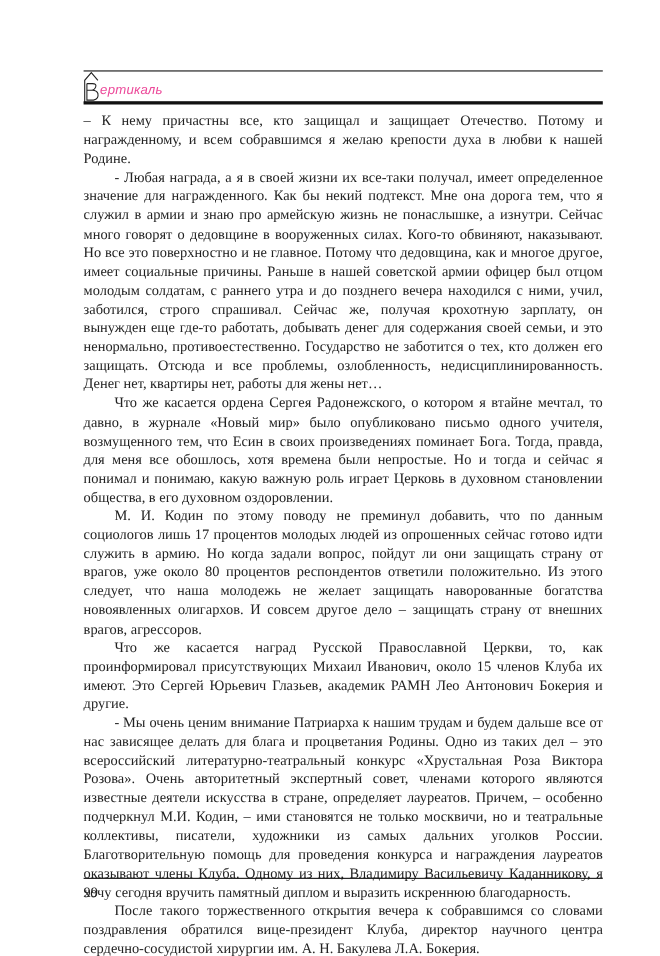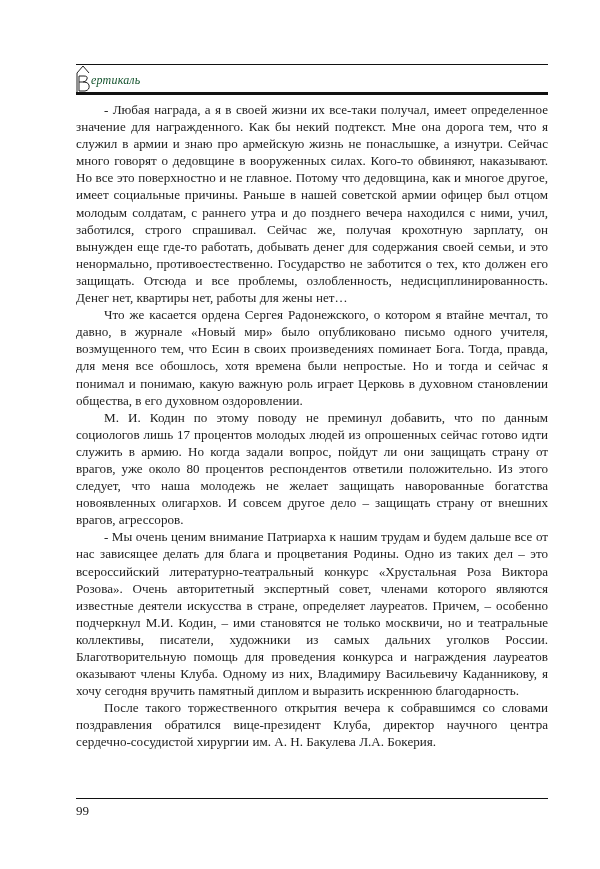--- a/index.html
+++ b/index.html
@@ -3,22 +3,22 @@
 <meta charset="utf-8">
 <style>
   html, body { margin: 0; padding: 0; background: #ffffff; }
   body { width: 600px; height: 869px; position: relative; overflow: hidden;
          font-family: "Liberation Serif", "DejaVu Serif", serif; color: #222; }
   .page { position: absolute; left: 76px; top: 0; width: 472px; height: 869px; }
   .top-rule { position: absolute; left: 0; right: 0; top: 64px; height: 1px; background: #111; }
   .header { position: absolute; left: 0; right: 0; top: 64px; height: 30px; }
   .logo { position: absolute; left: 0; top: 0; height: 30px; display: flex; align-items: flex-end; }
   .logo svg { display: block; }
-  .logo-text { font-family: Liberation Serif, serif; font-style: italic; font-size: 12px;
-               margin-left: -1px; margin-bottom: 6px; letter-spacing: 0.2px; color: #14532d; }
+  .logo-text { font-family: Liberation Sans, sans-serif; font-style: italic; font-size: 12px;
+               margin-left: -1px; margin-bottom: 6px; letter-spacing: 0.2px; color: #ec4899; }
   .thick-rule { position: absolute; left: 0; right: 0; top: 92px; height: 3px; background: #111; }
   .body-text { position: absolute; left: 0; right: 0; top: 101px; font-size: 13.1px; line-height: 17.1px;
                text-align: justify; }
   .body-text p { margin: 0; text-indent: 0; }
   .body-text p.ind { text-indent: 28px; }
   .foot-rule { position: absolute; left: 0; right: 0; top: 798px; height: 1px; background: #111; }
   .page-num { position: absolute; left: 0; top: 803px; font-size: 13px; }
 </style>
 </head>
 <body>
@@ -30,23 +30,25 @@
       <svg width="16" height="30" viewBox="0 0 16 30">
         <path d="M1 29 L1 9 L7 2 L13 9 M3 12 L3 27 L9 27 Q14 26 13 21 Q12 18 8 18 L3 18 M3 12 L8 12 Q12 12 11 15 Q10 18 7 18" fill="none" stroke="#222" stroke-width="1"></path>
         <line x1="0" y1="29.5" x2="16" y2="29.5" stroke="#222" stroke-width="1"></line>
       </svg>
       <span class="logo-text">ертикаль</span>
     </div>
   </div>
   <div class="thick-rule"></div>
 
   <div class="body-text">
+    <p>– К нему причастны все, кто защищал и защищает Отечество. Потому и награжденному, и всем собравшимся я желаю крепости духа в любви к нашей Родине.</p>
     <p class="ind">- Любая награда, а я в своей жизни их все-таки получал, имеет определенное значение для награжденного. Как бы некий подтекст. Мне она дорога тем, что я служил в армии и знаю про армейскую жизнь не понаслышке, а изнутри. Сейчас много говорят о дедовщине в вооруженных силах. Кого-то обвиняют, наказывают. Но все это поверхностно и не главное. Потому что дедовщина, как и многое другое, имеет социальные причины. Раньше в нашей советской армии офицер был отцом молодым солдатам, с раннего утра и до позднего вечера находился с ними, учил, заботился, строго спрашивал. Сейчас же, получая крохотную зарплату, он вынужден еще где-то работать, добывать денег для содержания своей семьи, и это ненормально, противоестественно. Государство не заботится о тех, кто должен его защищать. Отсюда и все проблемы, озлобленность, недисциплинированность. Денег нет, квартиры нет, работы для жены нет…</p>
     <p class="ind">Что же касается ордена Сергея Радонежского, о котором я втайне мечтал, то давно, в журнале «Новый мир» было опубликовано письмо одного учителя, возмущенного тем, что Есин в своих произведениях поминает Бога. Тогда, правда, для меня все обошлось, хотя времена были непростые. Но и тогда и сейчас я понимал и понимаю, какую важную роль играет Церковь в духовном становлении общества, в его духовном оздоровлении.</p>
     <p class="ind">М. И. Кодин по этому поводу не преминул добавить, что по данным социологов лишь 17 процентов молодых людей из опрошенных сейчас готово идти служить в армию. Но когда задали вопрос, пойдут ли они защищать страну от врагов, уже около 80 процентов респондентов ответили положительно. Из этого следует, что наша молодежь не желает защищать наворованные богатства новоявленных олигархов. И совсем другое дело – защищать страну от внешних врагов, агрессоров.</p>
+    <p class="ind">Что же касается наград Русской Православной Церкви, то, как проинформировал присутствующих Михаил Иванович, около 15 членов Клуба их имеют. Это Сергей Юрьевич Глазьев, академик РАМН Лео Антонович Бокерия и другие.</p>
     <p class="ind">- Мы очень ценим внимание Патриарха к нашим трудам и будем дальше все от нас зависящее делать для блага и процветания Родины. Одно из таких дел – это всероссийский литературно-театральный конкурс «Хрустальная Роза Виктора Розова». Очень авторитетный экспертный совет, членами которого являются известные деятели искусства в стране, определяет лауреатов. Причем, – особенно подчеркнул М.И. Кодин, – ими становятся не только москвичи, но и театральные коллективы, писатели, художники из самых дальних уголков России. Благотворительную помощь для проведения конкурса и награждения лауреатов оказывают члены Клуба. Одному из них, Владимиру Васильевичу Каданникову, я хочу сегодня вручить памятный диплом и выразить искреннюю благодарность.</p>
     <p class="ind">После такого торжественного открытия вечера к собравшимся со словами поздравления обратился вице-президент Клуба, директор научного центра сердечно-сосудистой хирургии им. А. Н. Бакулева Л.А. Бокерия.</p>
 
   </div>
 
   <div class="foot-rule"></div>
   <div class="page-num">99</div>
 </div>
 
 </body></html>

